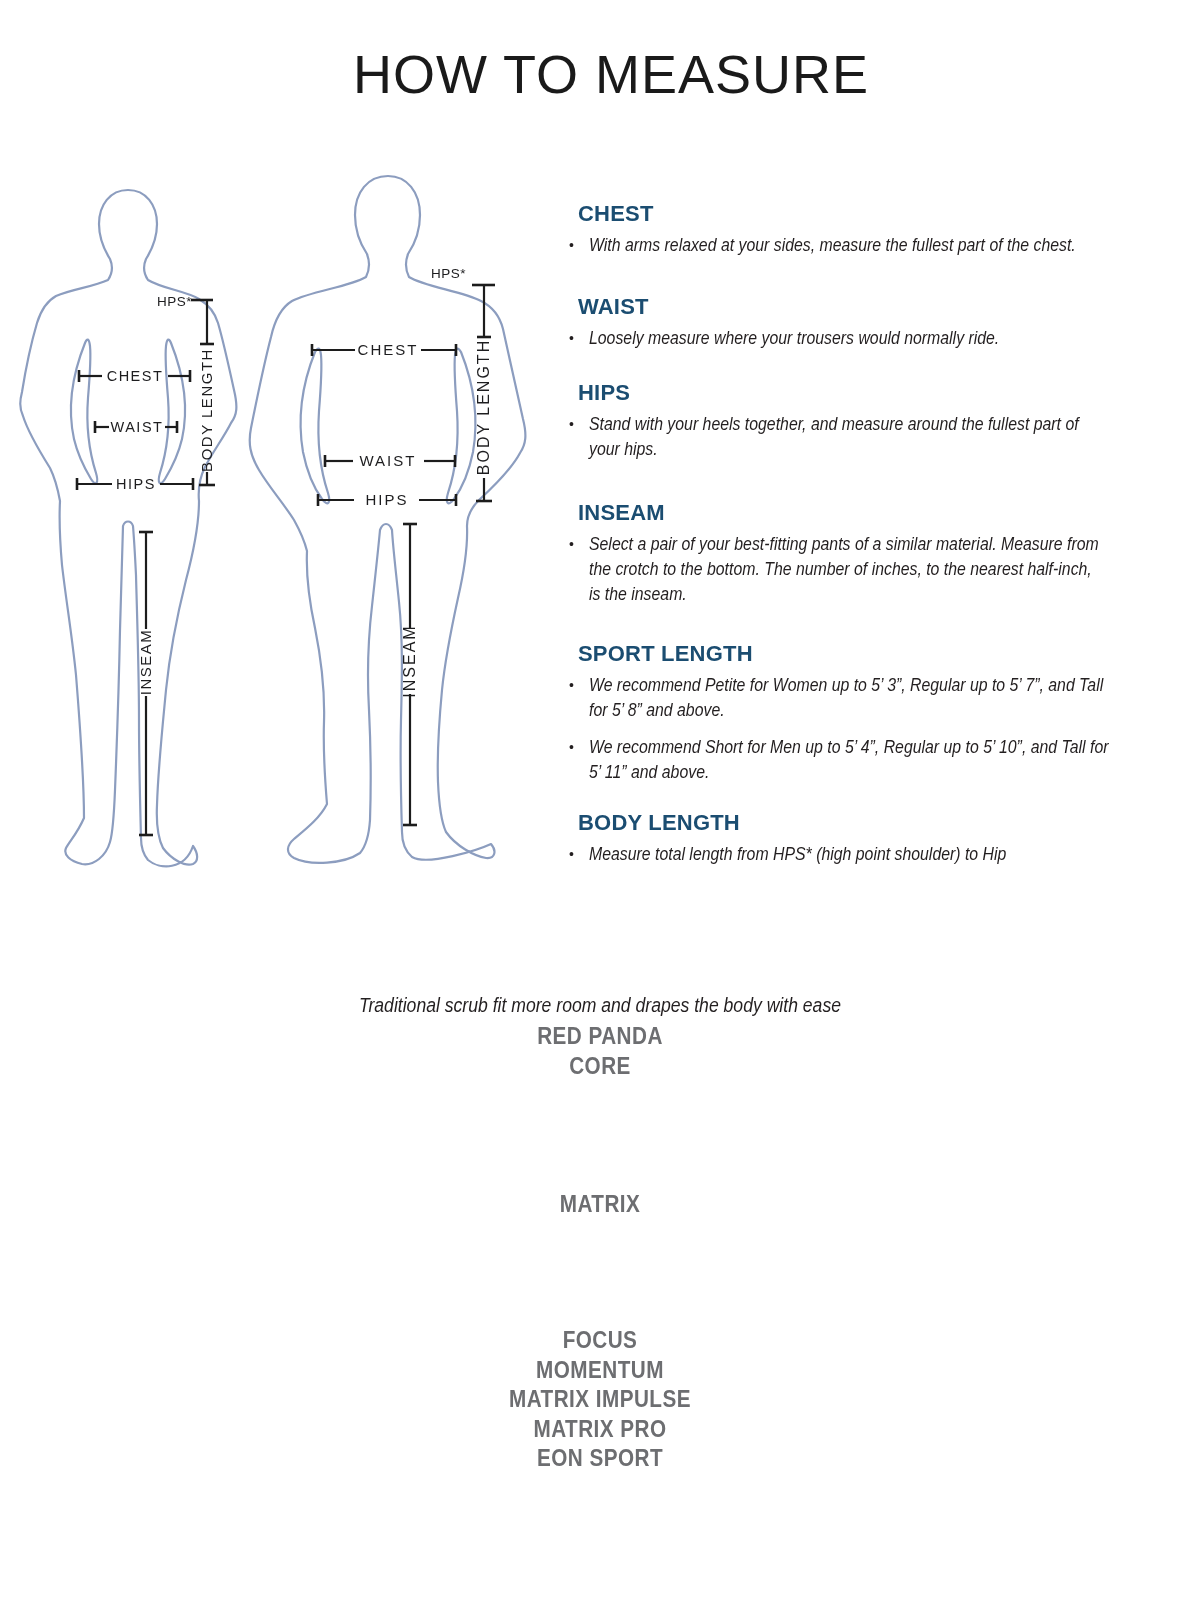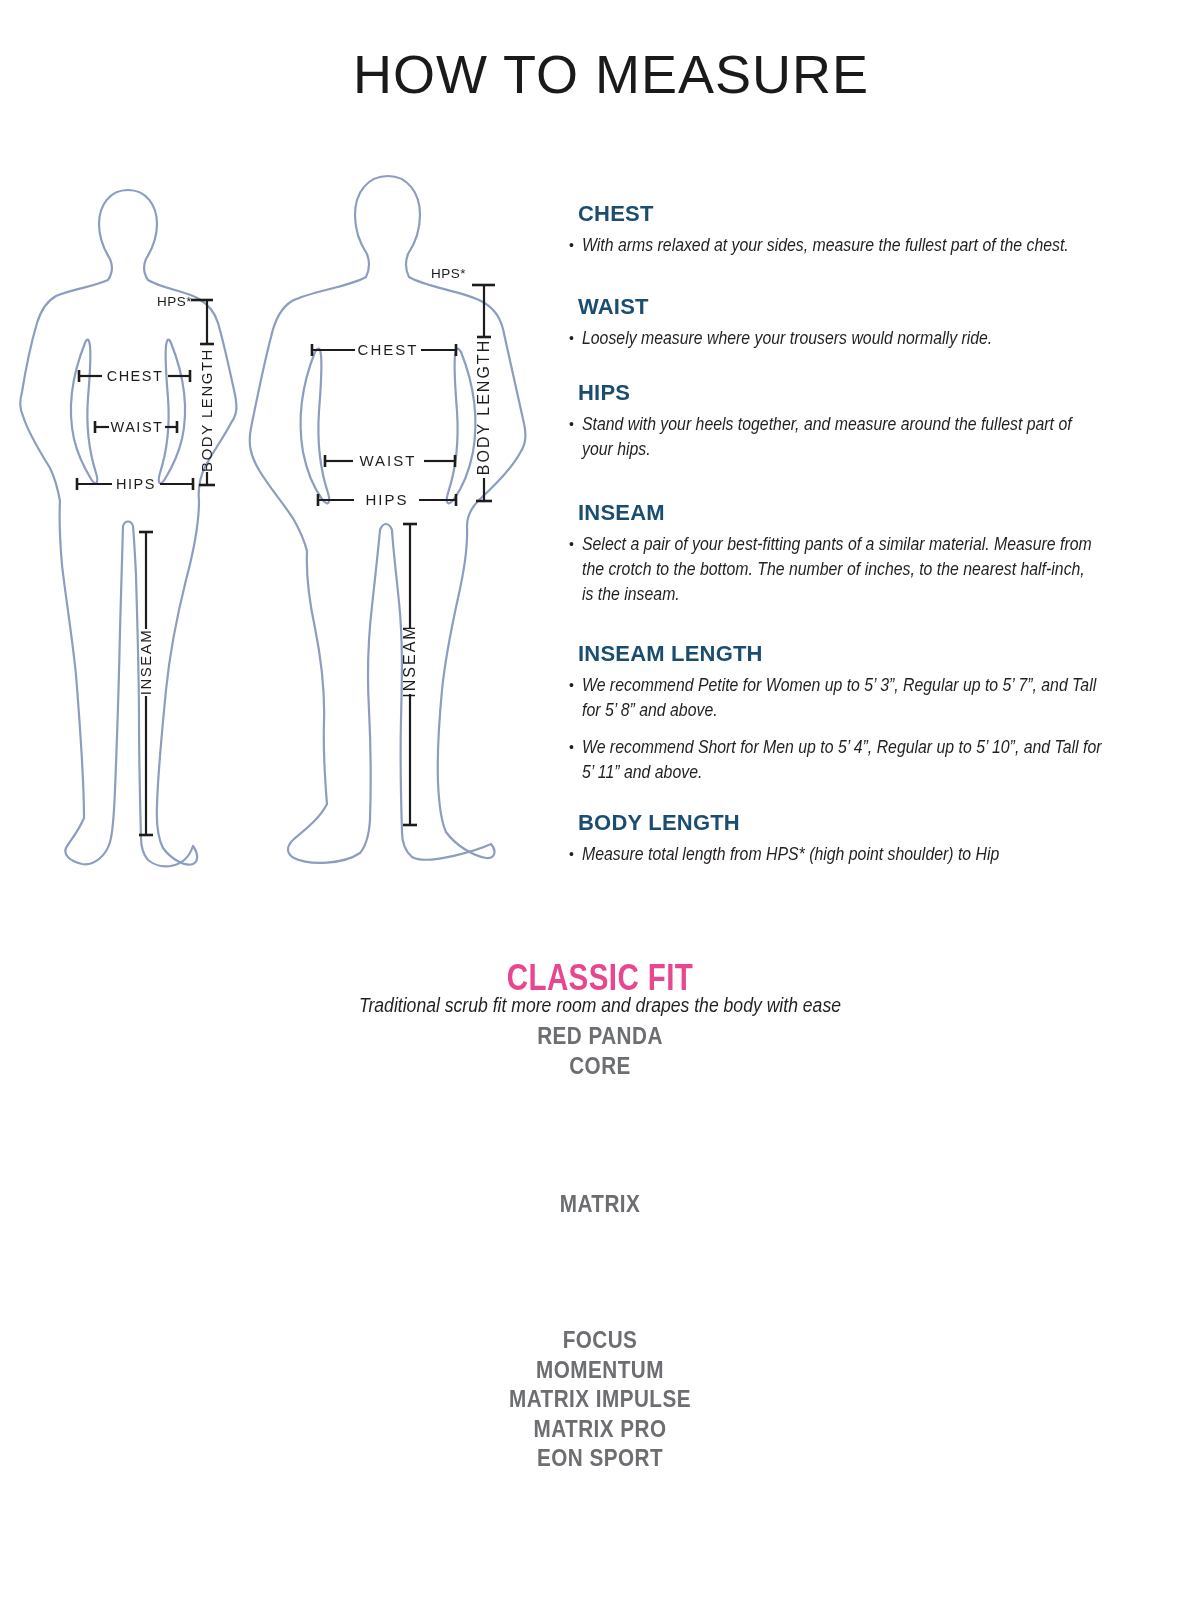--- a/index.html
+++ b/index.html
@@ -25,21 +25,21 @@
   .hps{font-size:13.5px;letter-spacing:.5px;font-weight:600;}
   
   .instr{position:absolute;left:569px;top:0;width:625px;}
   .sec{position:absolute;left:0;width:625px;}
   .sec h3{
     margin:0 0 6px 9px;font-size:22px;line-height:26px;font-weight:700;
     color:var(--navy,#1B4D71);letter-spacing:.2px;
   }
   .bullet{display:flex;align-items:flex-start;margin-bottom:12px;}
   .dot{flex:0 0 13px;font-size:14px;line-height:25px;color:#231F20;}
-  .lines{flex:1;}
+  .lines{flex:1;margin-left:7px;}
   .bline{
     font-style:italic;font-weight:500;font-size:18px;line-height:25px;
     white-space:nowrap;transform:scaleX(.88);transform-origin:0 50%;color:#231F20;
   }
   
   .fitblock{position:absolute;left:0;width:1200px;text-align:center;}
   .fit-title{
     font-size:36px;line-height:40px;font-weight:700;letter-spacing:.5px;
     transform:scaleX(.82);transform-origin:50% 50%;
   }
@@ -270,21 +270,21 @@
         <span class="dot">•</span>
         <div class="lines">
           <div class="bline">Select a pair of your best-fitting pants of a similar material. Measure from</div>
           <div class="bline">the crotch to the bottom. The number of inches, to the nearest half-inch,</div>
           <div class="bline">is the inseam.</div>
         </div>
       </div>
     </div>
 
     <div class="sec" style="top:641px">
-      <h3>INSEAM LENGTH</h3>
+      <h3>SPORT LENGTH</h3>
       <div class="bullet">
         <span class="dot">•</span>
         <div class="lines">
           <div class="bline">We recommend Petite for Women up to 5’ 3”, Regular up to 5’ 7”, and Tall</div>
           <div class="bline">for 5’ 8” and above.</div>
         </div>
       </div>
       <div class="bullet">
         <span class="dot">•</span>
         <div class="lines">
@@ -298,23 +298,20 @@
       <h3>BODY LENGTH</h3>
       <div class="bullet">
         <span class="dot">•</span>
         <div class="lines">
           <div class="bline">Measure total length from HPS* (high point shoulder) to Hip</div>
         </div>
       </div>
     </div>
   </div>
 
-  <div class="fitblock" style="top:958px">
-    <div class="fit-title" style="color: rgb(232, 71, 143);">CLASSIC FIT</div>
-  </div>
   <div class="fitblock" style="top:992px">
     <div class="tagline">Traditional scrub fit more room and drapes the body with ease</div>
   </div>
   <div class="fitblock" style="top:1022px">
     <div class="product">RED PANDA</div>
     <div class="product">CORE</div>
   </div>
 
   <div class="fitblock" style="top:1190px">
     <div class="product">MATRIX</div>

